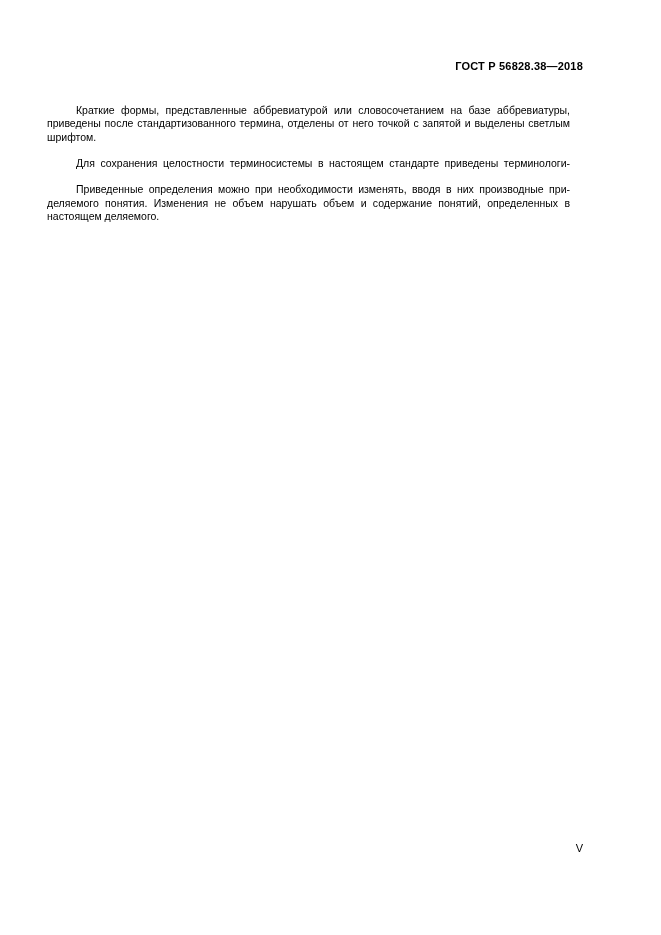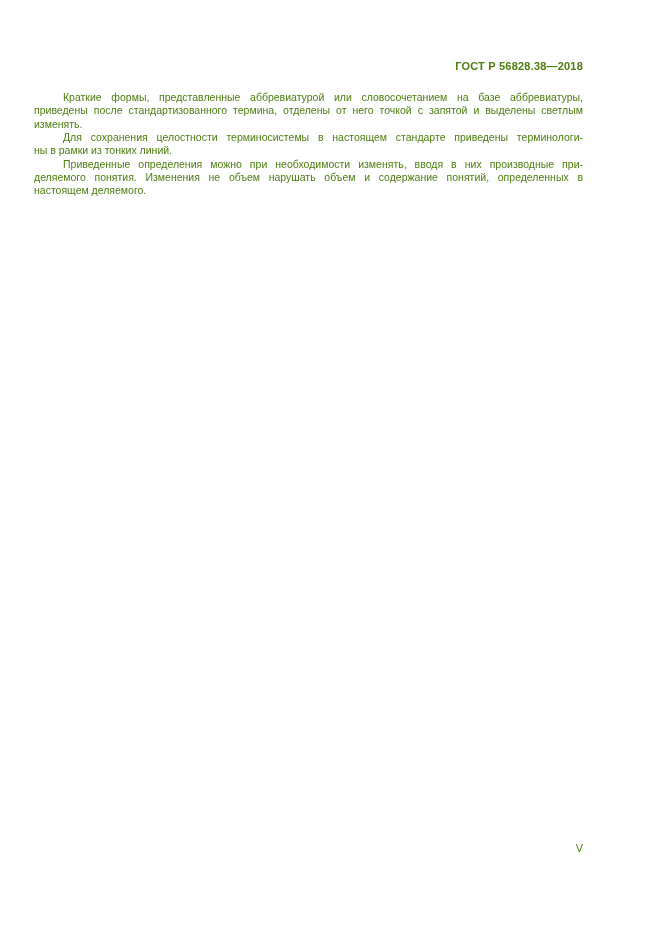--- a/index.html
+++ b/index.html
@@ -5,21 +5,21 @@
   html, body {
     margin: 0;
     padding: 0;
     background: #ffffff;
   }
   .page {
     position: relative;
     width: 661px;
     height: 935px;
     background: #ffffff;
-    color: #4d7c0f;
+    color: #000000;
     font-family: "Liberation Sans", sans-serif;
     overflow: hidden;
   }
   .doc-header {
     position: absolute;
     top: 60px;
     left: 34px;
     right: 78px;
     text-align: right;
     font-size: 11px;
@@ -29,21 +29,21 @@
   }
   .text-block {
     position: absolute;
     top: 91px;
     left: 34px;
     right: 78px;
     font-size: 10.5px;
     line-height: 13.35px;
   }
   .para {
-    margin: 0;
+    margin: 13px;
   }
   .line {
     text-align: justify;
     text-align-last: justify;
     -moz-text-align-last: justify;
   }
   .line.last {
     text-align: left;
     text-align-last: left;
     -moz-text-align-last: left;
@@ -64,26 +64,25 @@
 
 <div class="page">
 
   <div class="doc-header">ГОСТ Р 56828.38—2018</div>
 
   <div class="text-block">
 
     <div class="para">
       <div class="line indent">Краткие формы, представленные аббревиатурой или словосочетанием на базе аббревиатуры,</div>
       <div class="line">приведены после стандартизованного термина, отделены от него точкой с запятой и выделены светлым</div>
-      <div class="line last">изменять.</div>
+      <div class="line last">шрифтом.</div>
     </div>
 
     <div class="para">
       <div class="line indent">Для сохранения целостности терминосистемы в настоящем стандарте приведены терминологи-</div>
-      <div class="line last">ны в рамки из тонких линий.</div>
     </div>
 
     <div class="para">
       <div class="line indent">Приведенные определения можно при необходимости изменять, вводя в них производные при-</div>
       <div class="line">деляемого понятия. Изменения не объем нарушать объем и содержание понятий, определенных в</div>
       <div class="line last">настоящем деляемого.</div>
     </div>
 
   </div>
 

